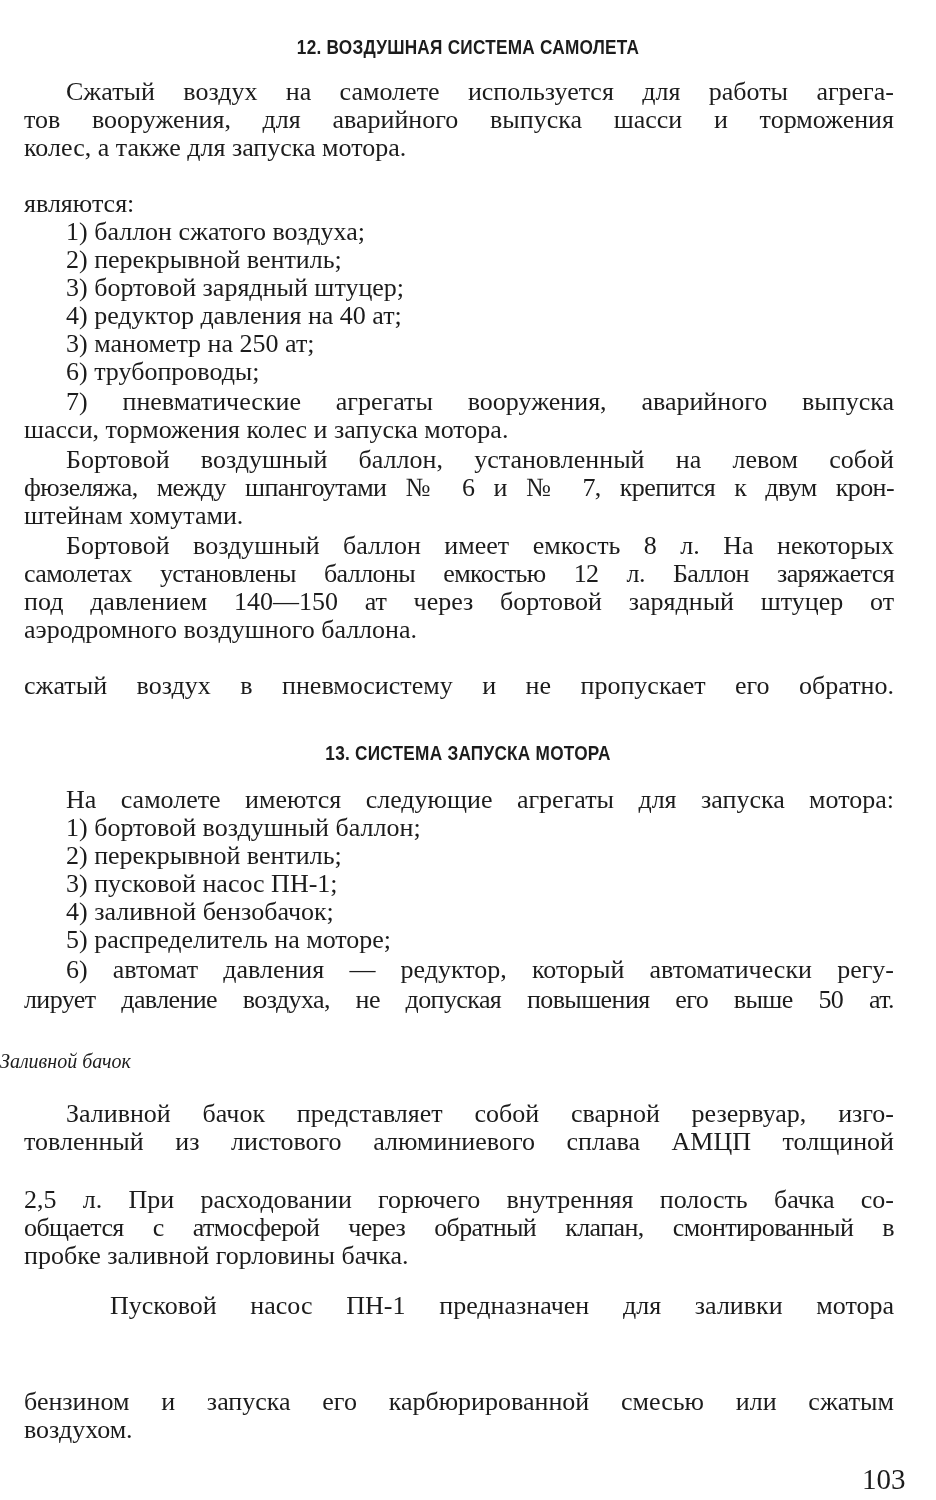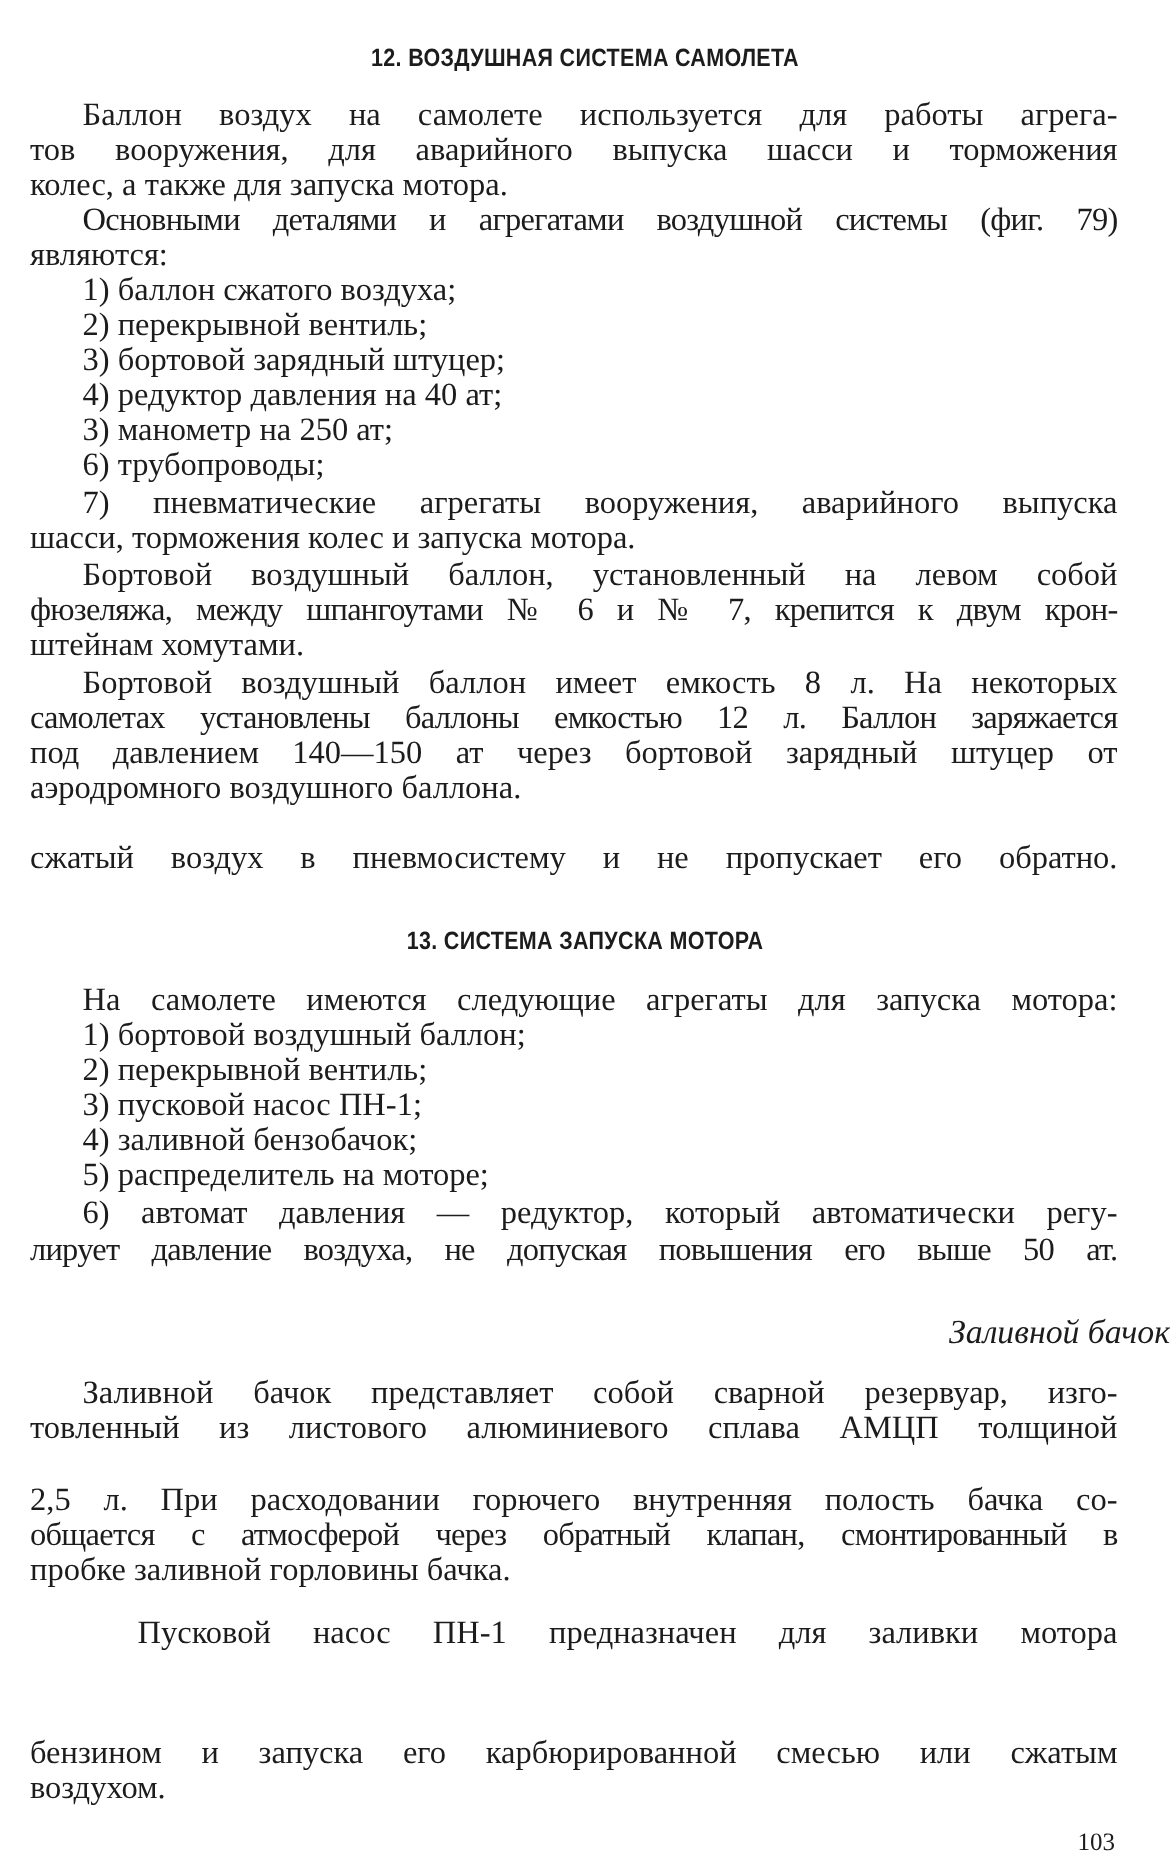--- a/index.html
+++ b/index.html
@@ -9,49 +9,48 @@
       color: #1c1c1c;
     }
     .page { position: absolute; left: 0; top: 0; width: 936px; height: 1500px; }
     .heading {
       position: absolute; left: 0; width: 936px; text-align: center;
       font-family: "Liberation Sans", "DejaVu Sans", sans-serif;
       font-weight: bold; font-size: 20px; letter-spacing: 0.3px;
       transform: scaleX(0.86); transform-origin: center;
     }
     .subheading {
-      position: absolute; left: 0; width: 936px; text-align: right;
-      font-style: italic; font-size: 27px;
+      position: absolute; left: 0; width: 936px; text-align: left;
+      font-style: italic; font-size: 20px;
     }
     .line {
       position: absolute; left: 24px; width: 870px;
       font-size: 26px; line-height: 28px; height: 28px;
       white-space: nowrap;
       text-align: justify; text-align-last: justify;
     }
     .line.indent { left: 66px; width: 828px; }
     .line.last { text-align-last: left; }
     .line.item { left: 66px; width: auto; text-align-last: left; }
     .page-number {
       position: absolute; left: 862px; top: 1463px;
-      font-size: 20px; font-family: "Liberation Serif", serif;
+      font-size: 29px; font-family: "Liberation Serif", serif;
     }
     .ls { letter-spacing: -0.6px; }
   </style>
 </head>
 <body>
 
 <div class="page">
 
   <div class="heading" style="top:36px">12. ВОЗДУШНАЯ СИСТЕМА САМОЛЕТА</div>
 
-  <div class="line indent" style="top:78px">Баллон воздух на самолете используется для работы агрега-</div>
+  <div class="line indent" style="top:78px">Сжатый воздух на самолете используется для работы агрега-</div>
   <div class="line" style="top:106px">тов вооружения, для аварийного выпуска шасси и торможения</div>
   <div class="line last" style="top:134px">колес, а также для запуска мотора.</div>
-  <div class="line indent ls" style="top:162px">Основными деталями и агрегатами воздушной системы (фиг. 79)</div>
   <div class="line last" style="top:190px">являются:</div>
 
   <div class="line item" style="top:218px">1) баллон сжатого воздуха;</div>
   <div class="line item" style="top:246px">2) перекрывной вентиль;</div>
   <div class="line item" style="top:274px">3) бортовой зарядный штуцер;</div>
   <div class="line item" style="top:302px">4) редуктор давления на 40 ат;</div>
   <div class="line item" style="top:330px">3) манометр на 250 ат;</div>
   <div class="line item" style="top:358px">6) трубопроводы;</div>
   <div class="line indent" style="top:388px">7) пневматические агрегаты вооружения, аварийного выпуска</div>
   <div class="line last" style="top:416px">шасси, торможения колес и запуска мотора.</div>

